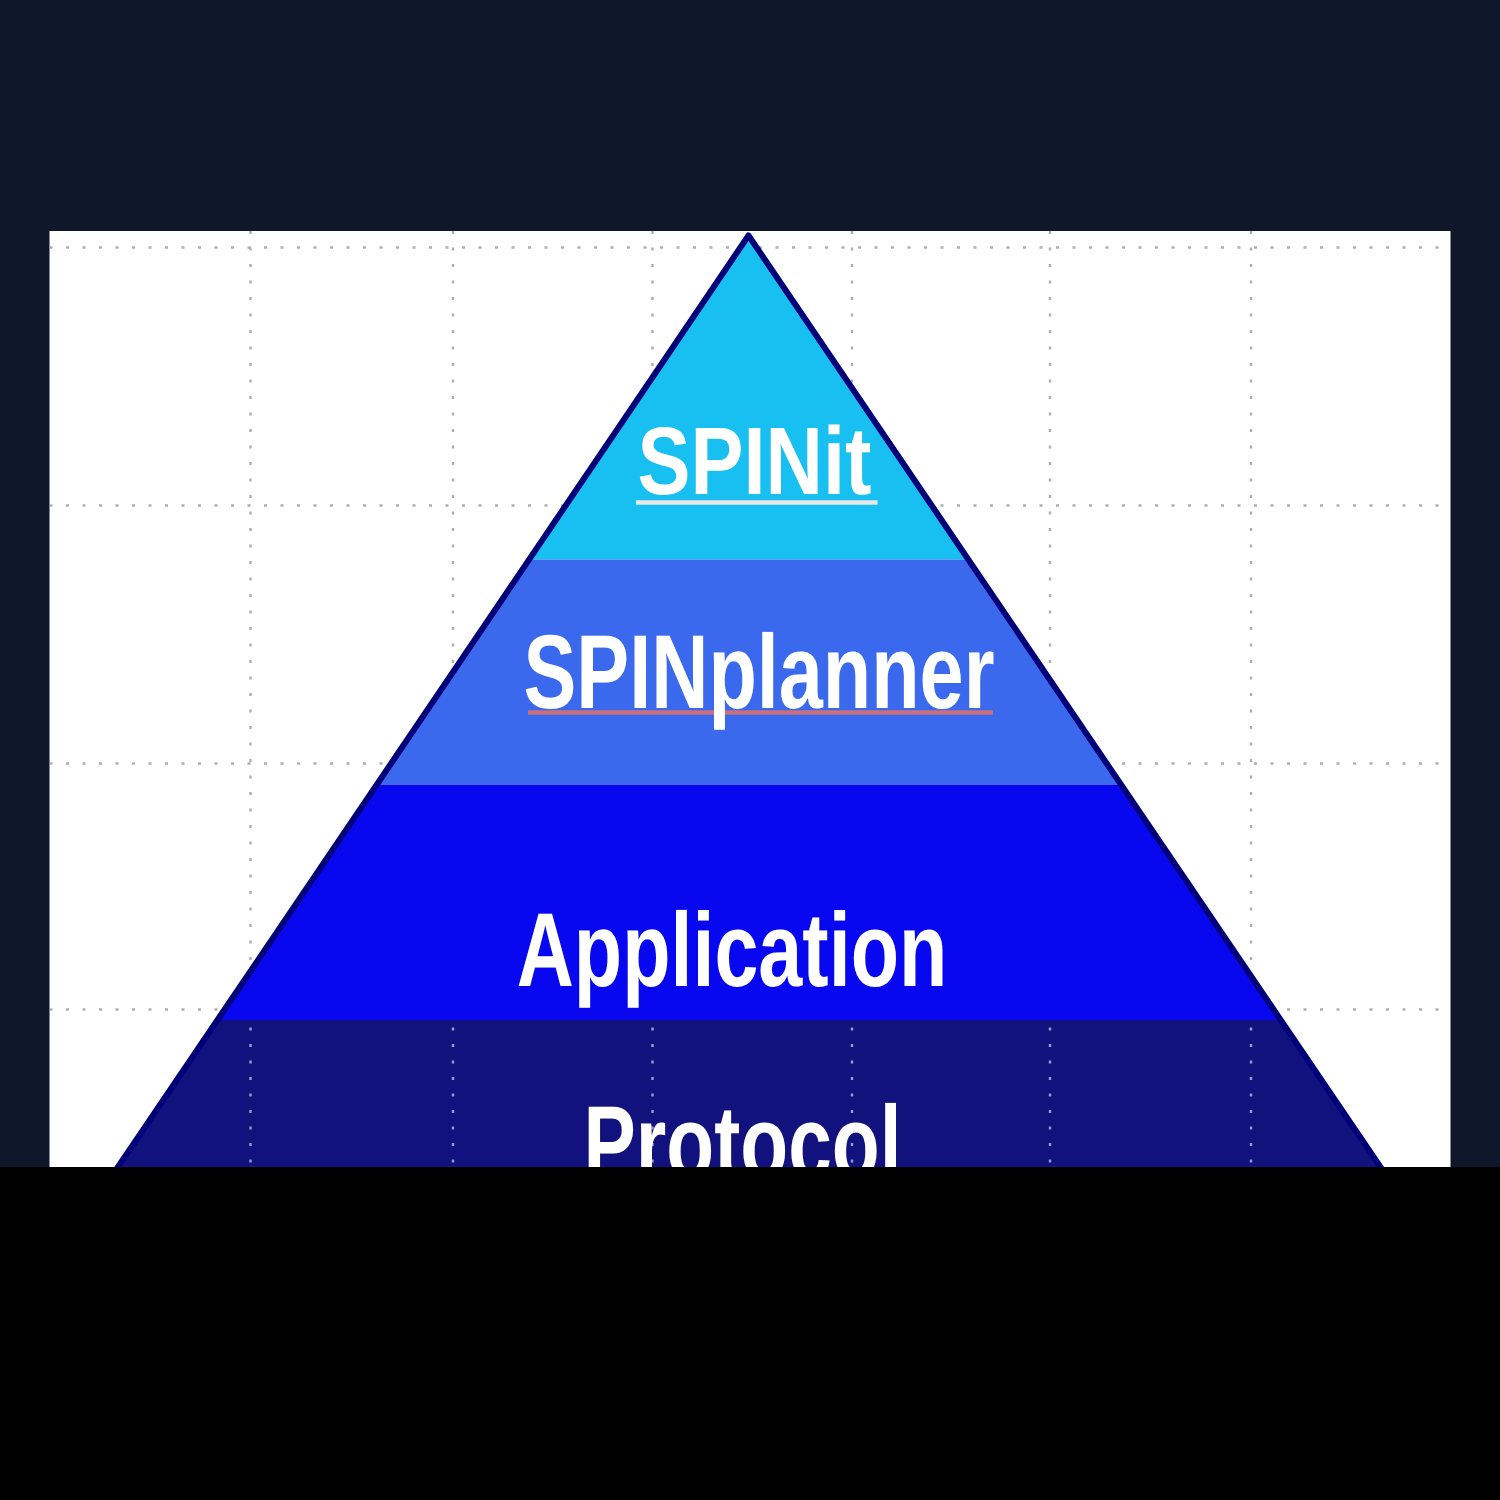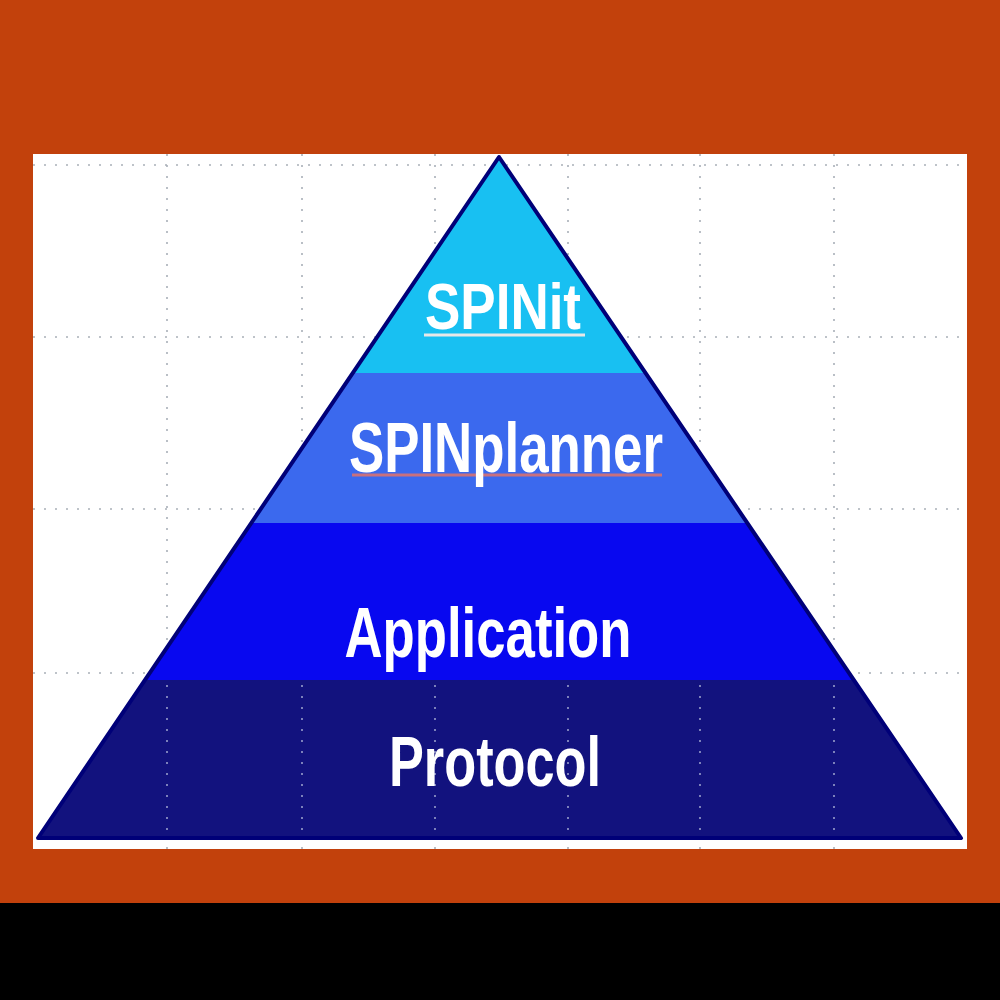--- a/index.html
+++ b/index.html
@@ -4,22 +4,22 @@
 <style>
   html, body {
     margin: 0;
     padding: 0;
     background: #000;
     font-family: "Liberation Sans", sans-serif;
   }
   .stage {
     position: relative;
     width: 1000px;
-    height: 903px;
-    background: #c2410c;
+    height: 778px;
+    background: #0f172a;
     overflow: hidden;
   }
   .plot-canvas {
     position: absolute;
     left: 33px;
     top: 154px;
     width: 934px;
     height: 695px;
     background: #fff;
   }

